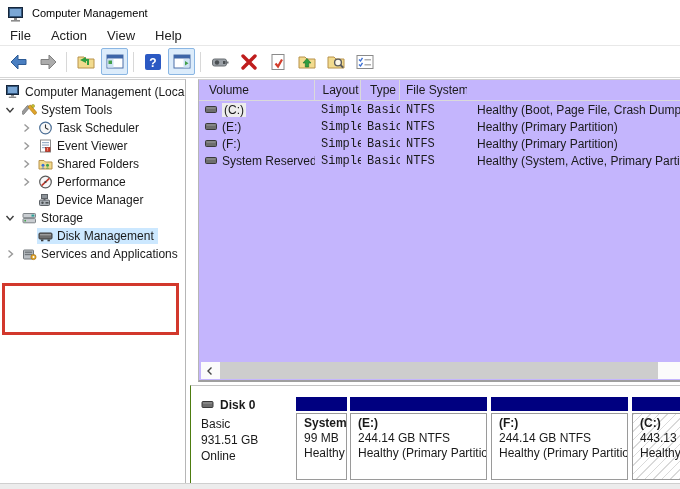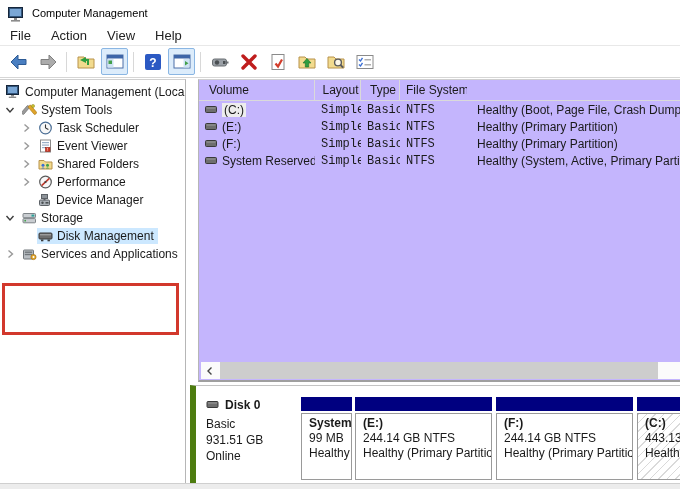--- a/index.html
+++ b/index.html
@@ -19,21 +19,21 @@
     border-bottom:1px solid #d6d6d6;background:#fff;padding-left:4px;box-sizing:border-box;}
   .tb{width:25px;height:25px;display:flex;align-items:center;justify-content:center;margin:0 1px;border:1px solid transparent;border-radius:2px;}
   .tb.active{background:#dcecfb;border:1px solid #8ab6e3;}
   .tsep{width:1px;height:20px;background:#d8d8d8;margin:0 4px;}
   
   .left-pane{position:absolute;left:0;top:79px;width:186px;height:404px;background:#fff;
     border-right:1px solid #b6b6b6;border-top:1px solid #cfcfcf;box-sizing:border-box;overflow:hidden;}
   .right-top{position:absolute;left:190px;top:79px;width:588px;height:303px;background:#c4b5fd;
     border-left:1px solid #b6b6b6;border-top:1px solid #cfcfcf;border-bottom:2px solid #9f9f9f;box-sizing:border-box;overflow:hidden;margin-left:8px;}
   .bottom-pane{position:absolute;left:190px;top:385px;width:490px;height:98px;background:#fff;
-    border-left:6px solid #4d7c0f;border-top:1px solid #c4c4c4;box-sizing:border-box;}
+    border-left:1px solid #4d7c0f;border-top:1px solid #c4c4c4;box-sizing:border-box;}
   .bottom-strip{position:absolute;left:0;top:483px;width:680px;height:6px;background:#ececec;border-top:1px solid #cfcfcf;box-sizing:border-box;}
   
   .tree{position:absolute;left:0;top:3px;width:186px;}
   .trow{display:flex;align-items:center;height:18px;font-size:12px;white-space:nowrap;cursor:default;}
   .trow .chev{width:12px;height:12px;flex:0 0 12px;}
   .trow .ticon{width:15px;height:14px;flex:0 0 15px;margin:0 4px 0 6px;}
   .ml-root{margin-left:4px;}
   .ml-l1{margin-left:4px;}
   .ml-l2{margin-left:20px;}
   .sp-l2{width:37px;flex:0 0 37px;}

